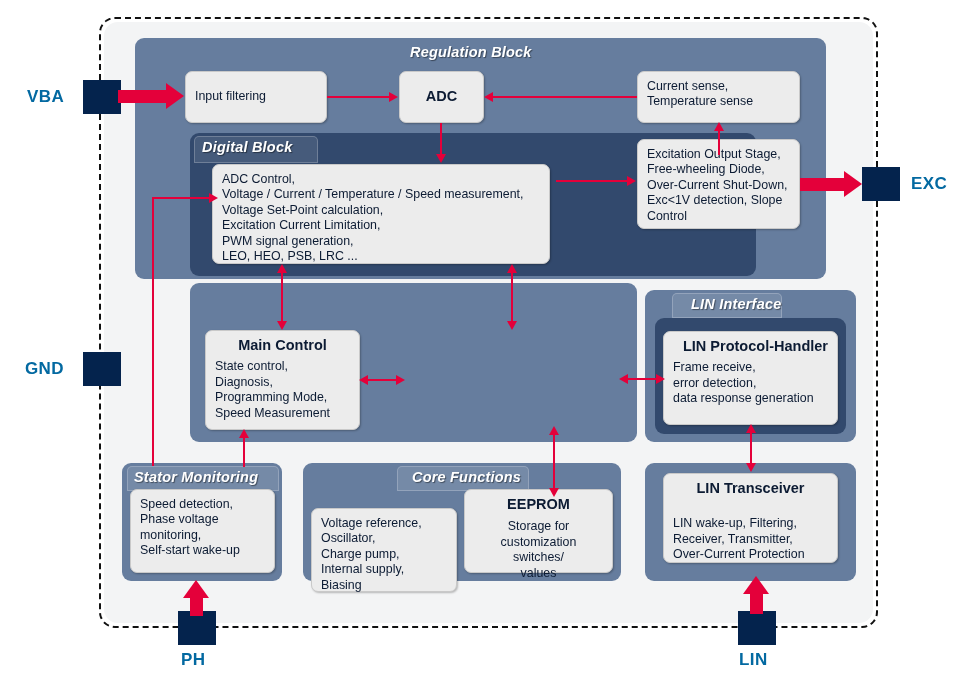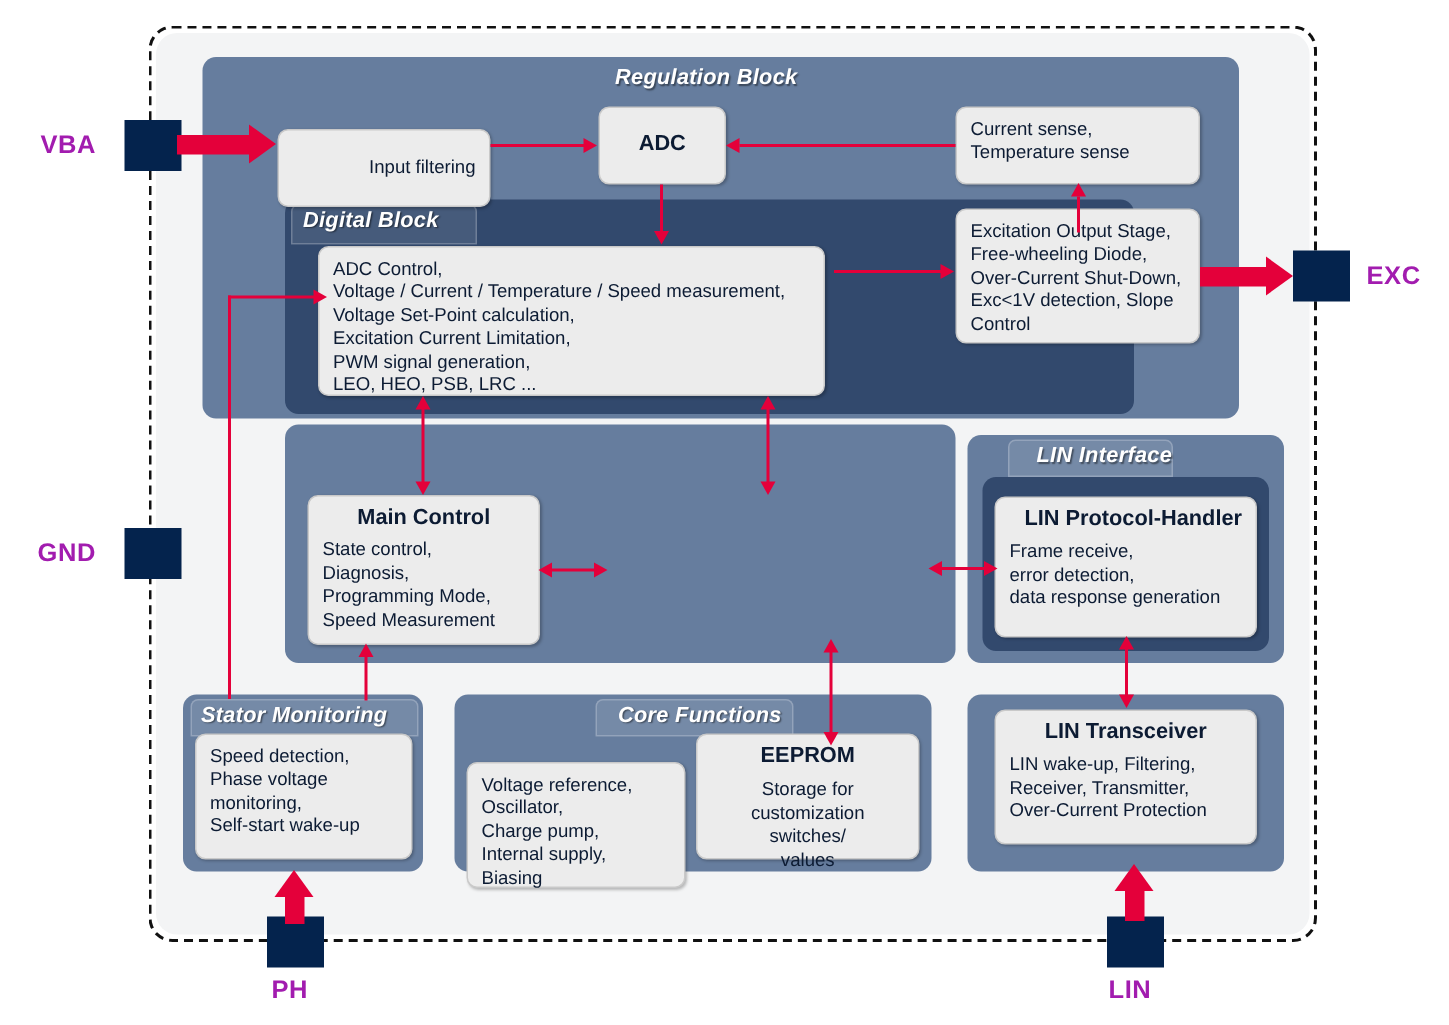--- a/index.html
+++ b/index.html
@@ -30,21 +30,21 @@
     color:#0c1b33;font-size:12.4px;line-height:15.4px;}
   .box .hdr{display:block;text-align:center;font-weight:bold;font-size:14.5px;
     color:#0c1b33;}
   .box .body{display:block;white-space:pre-line;}
   .box.pad{padding:7px 9px;}
   .box.center{display:flex;align-items:center;}
   .box.centerall{display:flex;flex-direction:column;align-items:center;justify-content:center;text-align:center;}
 
   
   .pin{position:absolute;background:#04234d;}
-  .pin-label{position:absolute;color:#a21caf;font-weight:bold;font-size:17px;
+  .pin-label{position:absolute;color:#0369a1;font-weight:bold;font-size:17px;
     letter-spacing:.4px;white-space:nowrap;}
 
   
   .ln{position:absolute;background:#e4003a;}
   .lnh{height:2px;}
   .lnv{width:2px;}
   .ah{position:absolute;width:0;height:0;}
   .ah.r{border-top:5px solid transparent;border-bottom:5px solid transparent;border-left:9px solid #e4003a;}
   .ah.l{border-top:5px solid transparent;border-bottom:5px solid transparent;border-right:9px solid #e4003a;}
   .ah.d{border-left:5px solid transparent;border-right:5px solid transparent;border-top:9px solid #e4003a;}
@@ -83,21 +83,21 @@
   <div class="panel" style="left:122px;top:463px;width:160px;height:118px;"></div>
   <div class="tab" style="left:127px;top:466px;width:150px;height:23px;"></div>
   <div class="panel-title" style="left:134px;top:469px;">Stator Monitoring</div>
 
   <div class="panel" style="left:303px;top:463px;width:318px;height:118px;"></div>
   <div class="tab" style="left:397px;top:466px;width:130px;height:23px;"></div>
   <div class="panel-title" style="left:412px;top:469px;">Core Functions</div>
 
   <div class="panel" style="left:645px;top:463px;width:211px;height:118px;"></div>
 
-  <div class="box pad center" style="left:185px;top:86px;width:142px;height:52px;justify-content:flex-end;">
+  <div class="box pad center" style="left:185px;top:71px;width:142px;height:52px;">
     <span class="body">Input filtering</span>
   </div>
 
   <div class="box pad centerall" style="left:399px;top:71px;width:85px;height:52px;">
     <span class="hdr">ADC</span>
   </div>
 
   <div class="box pad" style="left:637px;top:71px;width:163px;height:52px;">
     <span class="body">Current sense,
 Temperature sense</span>
@@ -130,21 +130,21 @@
 
 
   <div class="box pad" style="left:663px;top:331px;width:175px;height:94px;">
     <span class="hdr" style="margin-bottom:6px;text-align:right;">LIN Protocol-Handler</span>
     <span class="body">Frame receive,
 error detection,
 data response generation</span>
   </div>
 
   <div class="box pad" style="left:663px;top:473px;width:175px;height:90px;">
-    <span class="hdr" style="margin-bottom:6px;">LIN Transceiver</span>
+    <span class="hdr" style="margin-bottom:20px;">LIN Transceiver</span>
     <span class="body">LIN wake-up, Filtering,
 Receiver, Transmitter,
 Over-Current Protection</span>
   </div>
 
   <div class="box pad" style="left:130px;top:489px;width:145px;height:84px;">
     <span class="body">Speed detection,
 Phase voltage
 monitoring,
 Self-start wake-up</span>

